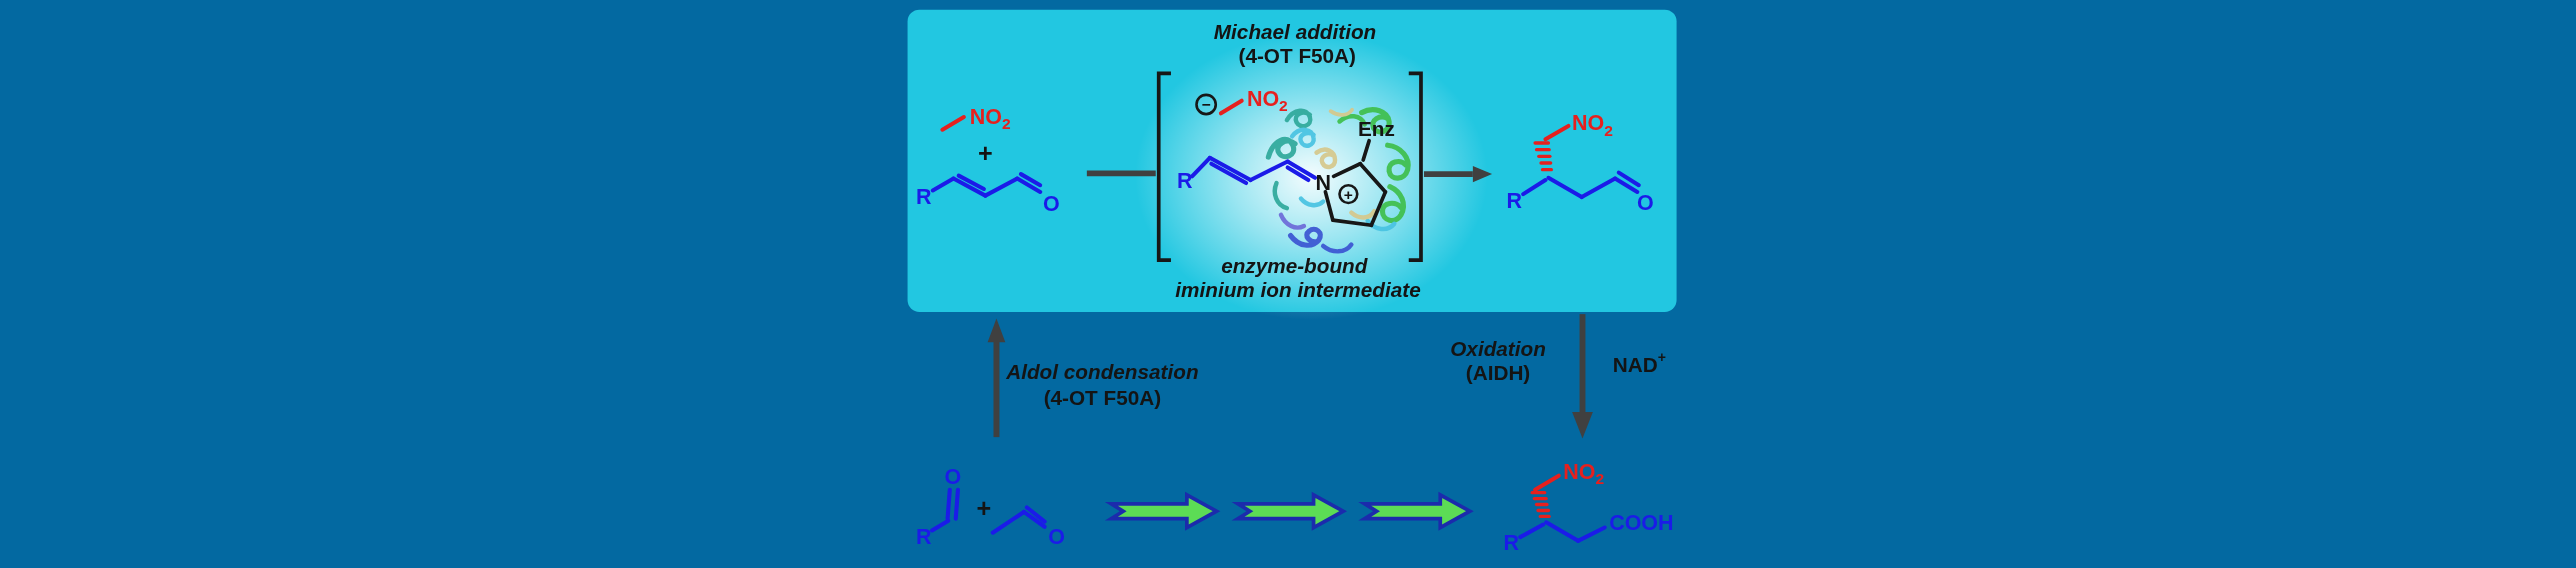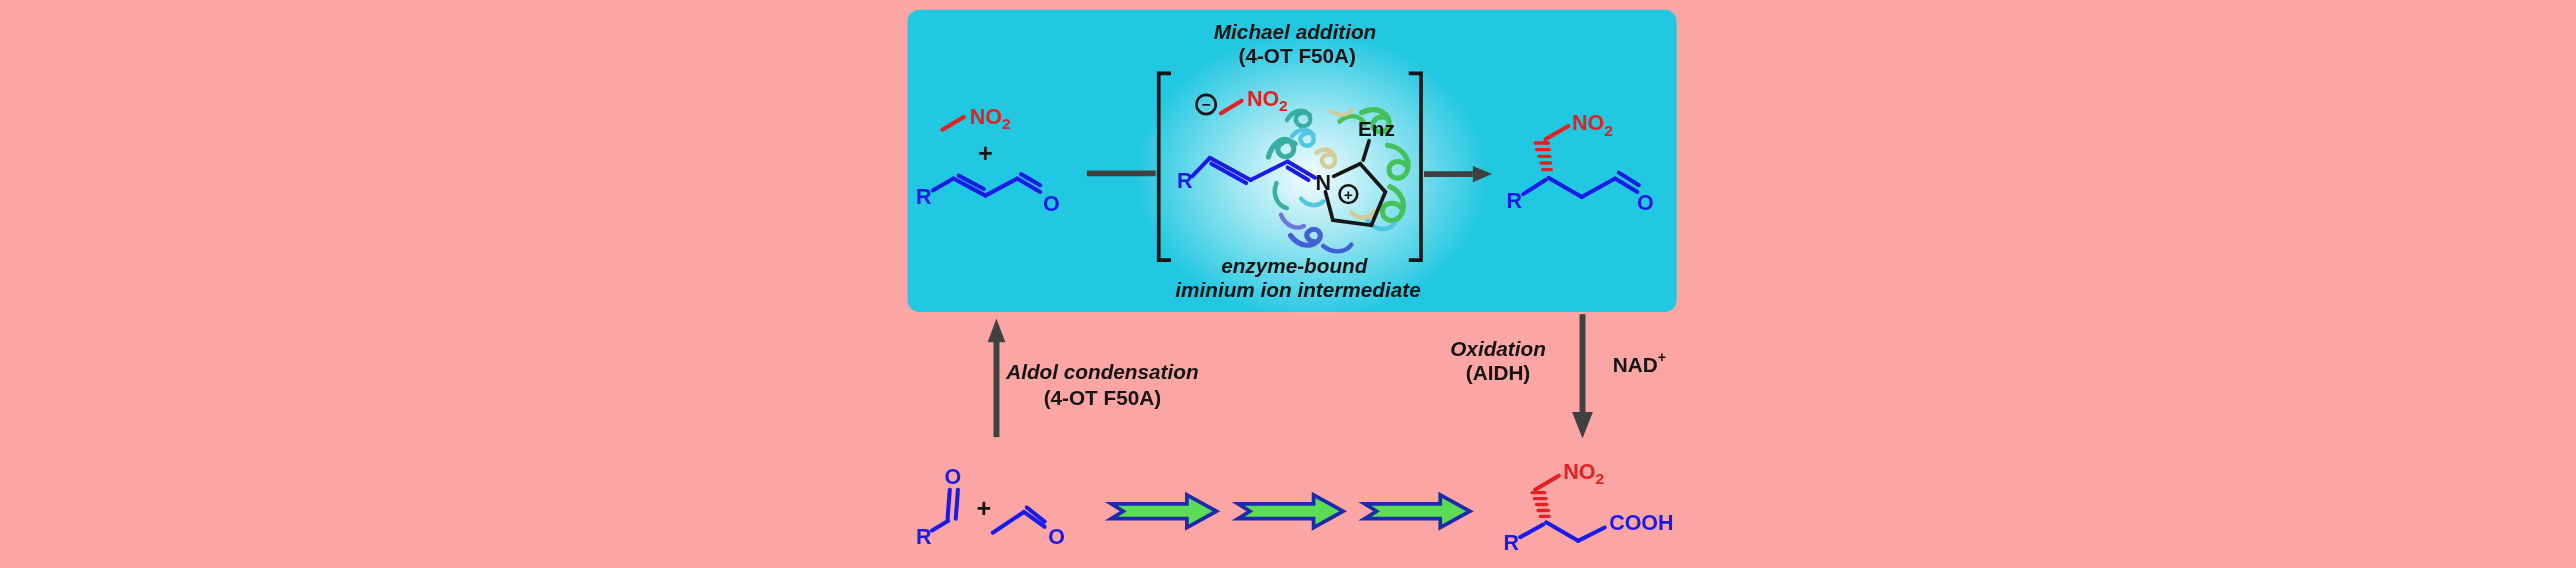--- a/index.html
+++ b/index.html
@@ -1,16 +1,16 @@
 <!DOCTYPE html>
 <html style="font-size:12px"><head>
 <meta charset="utf-8">
 <style>
   html,body{margin:0;padding:0;background:#ffffff;}
-  .canvas{position:relative;width:2576px;height:569px;background:#fca5a5;overflow:hidden;}
+  .canvas{position:relative;width:2576px;height:569px;background:#0369a1;overflow:hidden;}
   svg{position:absolute;left:0;top:0;}
   svg text{font-family:"Liberation Sans","DejaVu Sans",sans-serif;font-weight:700;}
   .cap{font-style:italic;}
   .blk{fill:#141414;}
   .blu{fill:#1B1BE8;}
   .red{fill:#E6201E;}
   .t28{font-size:28px;}
   .t29{font-size:29px;}
   .t34{font-size:34px;}
   .sub{font-size:21px;}

